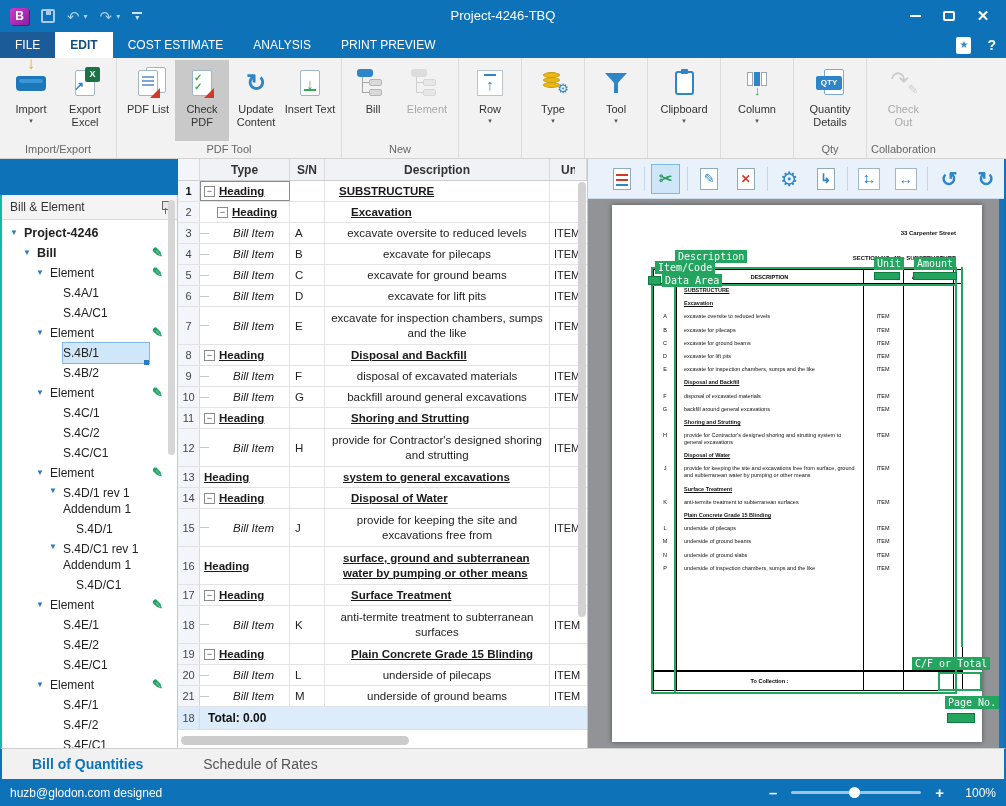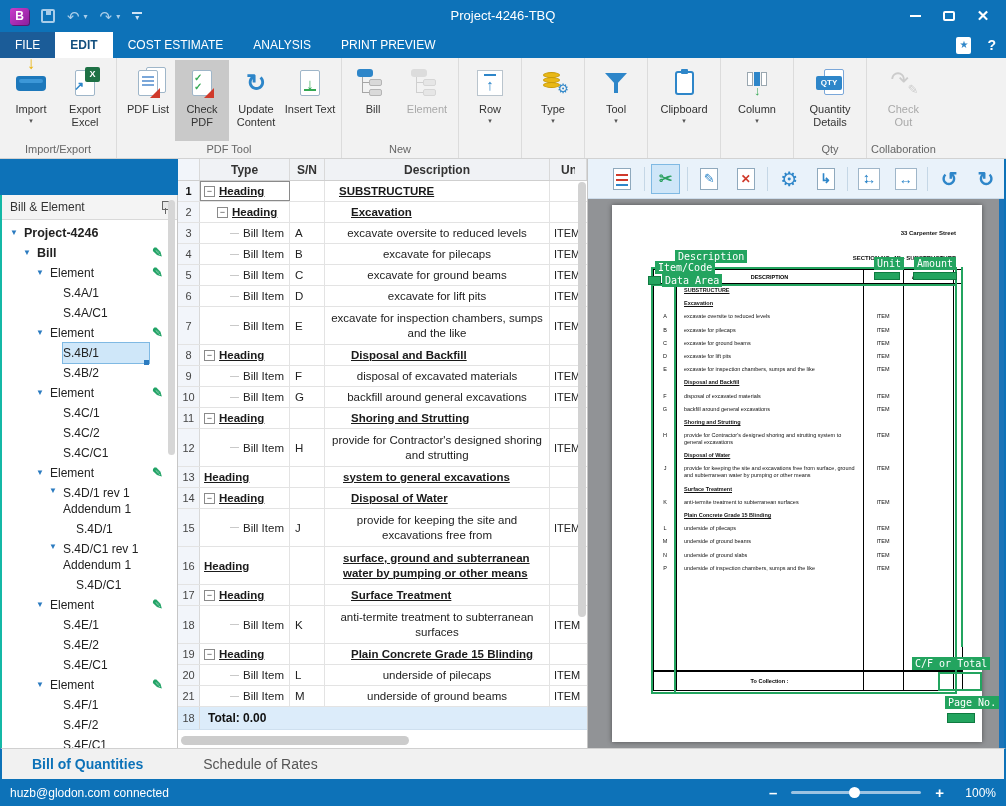--- a/index.html
+++ b/index.html
@@ -124,21 +124,21 @@
   .trow { border-bottom:1px solid #e3e3e3; height:21px; font-size:11.5px; color:#222; }
   .trow.tall { height:38px; }
   .cell { overflow:hidden; }
   .cell-num { background:#f2f5fa; border-right:1px solid #d9d9d9; text-align:center; color:#444; font-size:11px; display:flex; align-items:center; justify-content:center; }
   .trow.current .cell-num { font-weight:bold; color:#111; }
   .cell-type { border-right:1px solid #e3e3e3; display:flex; align-items:center; position:relative; }
   .trow.current .cell-type { outline:1.5px solid #8a8a8a; outline-offset:-1.5px; }
   .hbox { display:inline-flex; width:11px; height:11px; border:1px solid #8a8a8a; background:#fff; font-size:9px; line-height:9px; align-items:center; justify-content:center; color:#444; margin-right:4px; flex:none; }
   .htext { font-weight:bold; text-decoration:underline; color:#1a1a1a; }
   .bi-conn { width:9px; height:1px; background:#c9c9c9; margin-right:4px; flex:none; }
-  .cell-type.billitem { justify-content:flex-end; padding-right:5px; }
+  .cell-type.billitem { justify-content:space-between; padding-right:15px;font-style:italic; }
   .cell-sn { border-right:1px solid #e3e3e3; display:flex; align-items:center; padding-left:5px; }
   .cell-desc { border-right:1px solid #e3e3e3; display:flex; align-items:center; line-height:15px; }
   .cell-desc.center { justify-content:center; text-align:center; padding:0 6px; }
   .cell-desc .htext { font-weight:bold; }
   .cell-unit { display:flex; align-items:center; padding-left:4px; font-size:11px; }
   .total-row { height:23px; background:#dcecfa; border-bottom:1px solid #cfe0ef; font-size:12px; }
   .total-row .cell-num { background:#dcecfa; }
   .total-label { display:flex; align-items:center; font-weight:bold; padding-left:8px; grid-column:2 / 6; color:#111; }
   .boq-vscroll { position:absolute; right:1px; top:23px; width:8px; height:435px; background:#d2d2d2; border-radius:4px; }
   .boq-hscroll { position:absolute; left:3px; bottom:3px; width:228px; height:9px; background:#cccccc; border-radius:5px; }
@@ -1007,21 +1007,21 @@
   </div>
 
 </div>
 
 <div class="tabbar">
   <div class="btab active">Bill of Quantities</div>
   <div class="btab inactive">Schedule of Rates</div>
 </div>
 
 <div class="statusbar">
-  <div class="status-left">huzb@glodon.com connected</div>
+  <div class="status-left">huzb@glodon.com designed</div>
   <div class="zoom-ctrl">
     <span class="zoom-minus">–</span>
     <div class="zoom-track">
         <div class="zoom-thumb"></div>
       </div>
     <span class="zoom-plus">+</span>
     <span class="zoom-val">100%</span>
   </div>
 </div>
 

